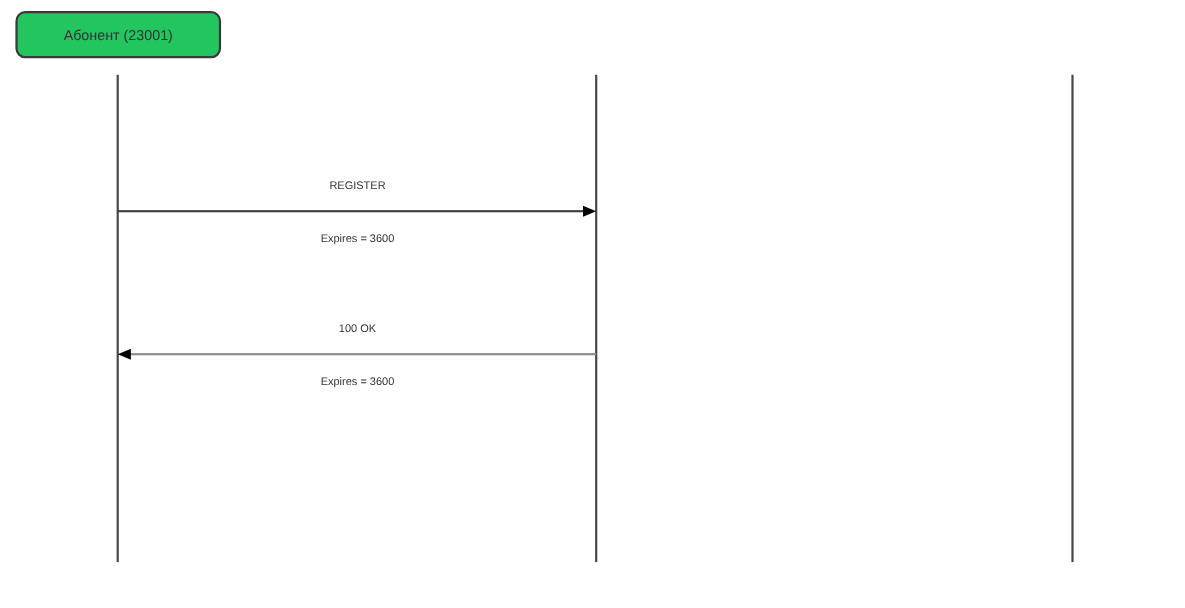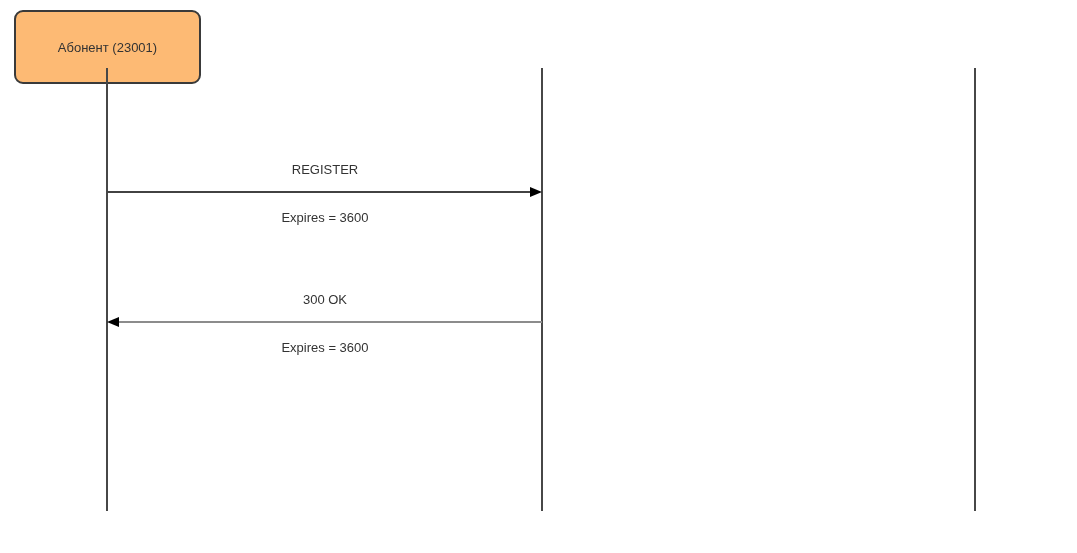--- a/index.html
+++ b/index.html
@@ -12,42 +12,42 @@
     width: 1077px;
     height: 553px;
     background: #ffffff;
     font-family: "Liberation Sans", sans-serif;
     color: #333333;
     overflow: hidden;
   }
   .actor {
     position: absolute;
     box-sizing: border-box;
-    height: 74px;
+    height: 43px;
     border: 2px solid #3a3a3a;
     border-radius: 9px;
-    background: #fdba74;
+    background: #22c55e;
     display: flex;
     align-items: center;
     justify-content: center;
     font-size: 13px;
     white-space: nowrap;
   }
   .lifeline {
     position: absolute;
     top: 68px;
     width: 2px;
     height: 443px;
     background: #474747;
   }
   .msg-label {
     position: absolute;
     width: 436px;
     text-align: center;
-    font-size: 13px;
+    font-size: 10px;
     line-height: 16px;
     color: #333333;
   }
   .msg-line {
     position: absolute;
     height: 2px;
   }
   .line-dark { background: #424242; }
   .line-gray { background: #8c8c8c; }
   .arrowhead {
@@ -76,19 +76,19 @@
   <div class="lifeline" style="left:974px;"></div>
 
   <div>
     <div class="msg-label" style="left:107px; top:162px;">REGISTER</div>
     <div class="msg-line line-dark" style="left:107px; top:191px; width:425px;"></div>
     <span class="arrowhead arrow-right" style="left:530px; top:187px;"></span>
     <div class="msg-label" style="left:107px; top:210px;">Expires = 3600</div>
   </div>
 
   <div>
-    <div class="msg-label" style="left:107px; top:292px;">300 OK</div>
+    <div class="msg-label" style="left:107px; top:292px;">100 OK</div>
     <div class="msg-line line-gray" style="left:118px; top:321px; width:424px;"></div>
     <span class="arrowhead arrow-left" style="left:107px; top:317px;"></span>
     <div class="msg-label" style="left:107px; top:340px;">Expires = 3600</div>
   </div>
 
 </div>
 
 </body></html>

